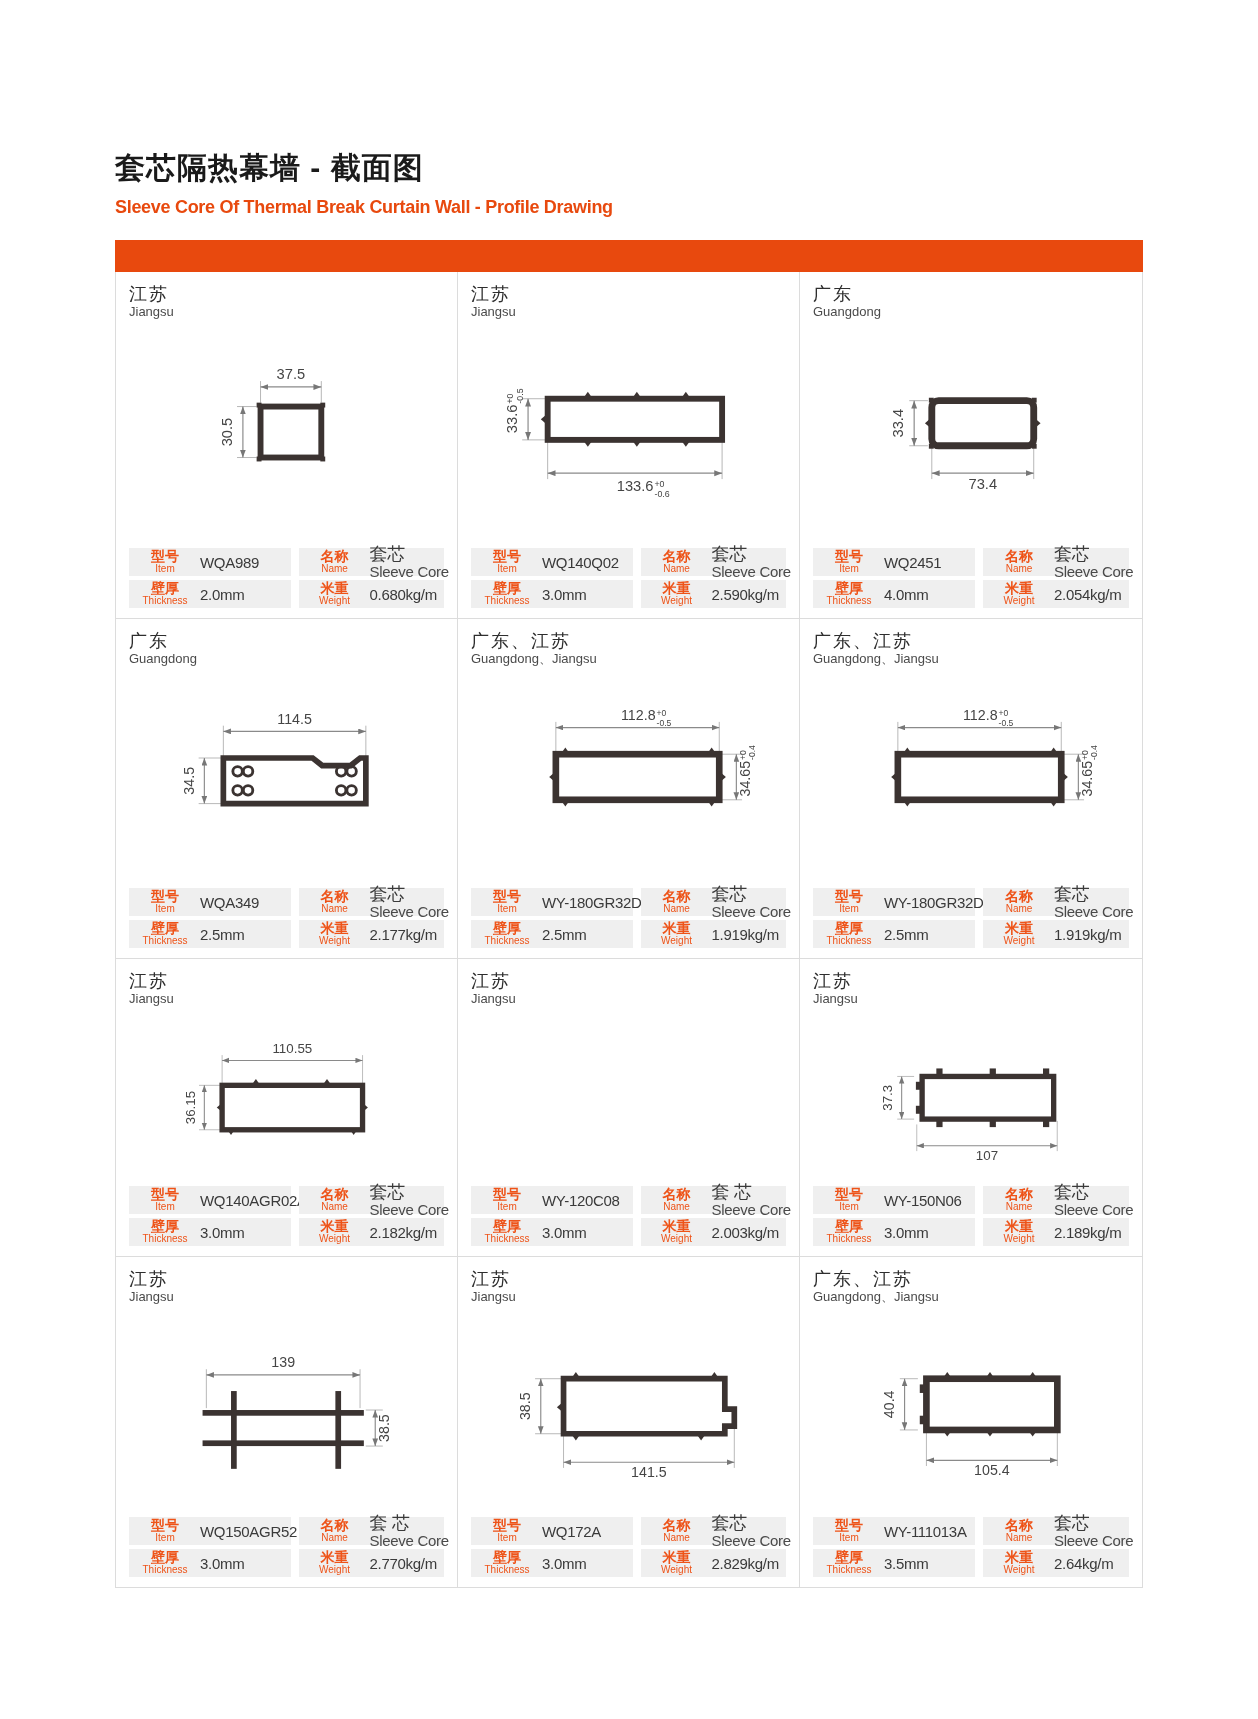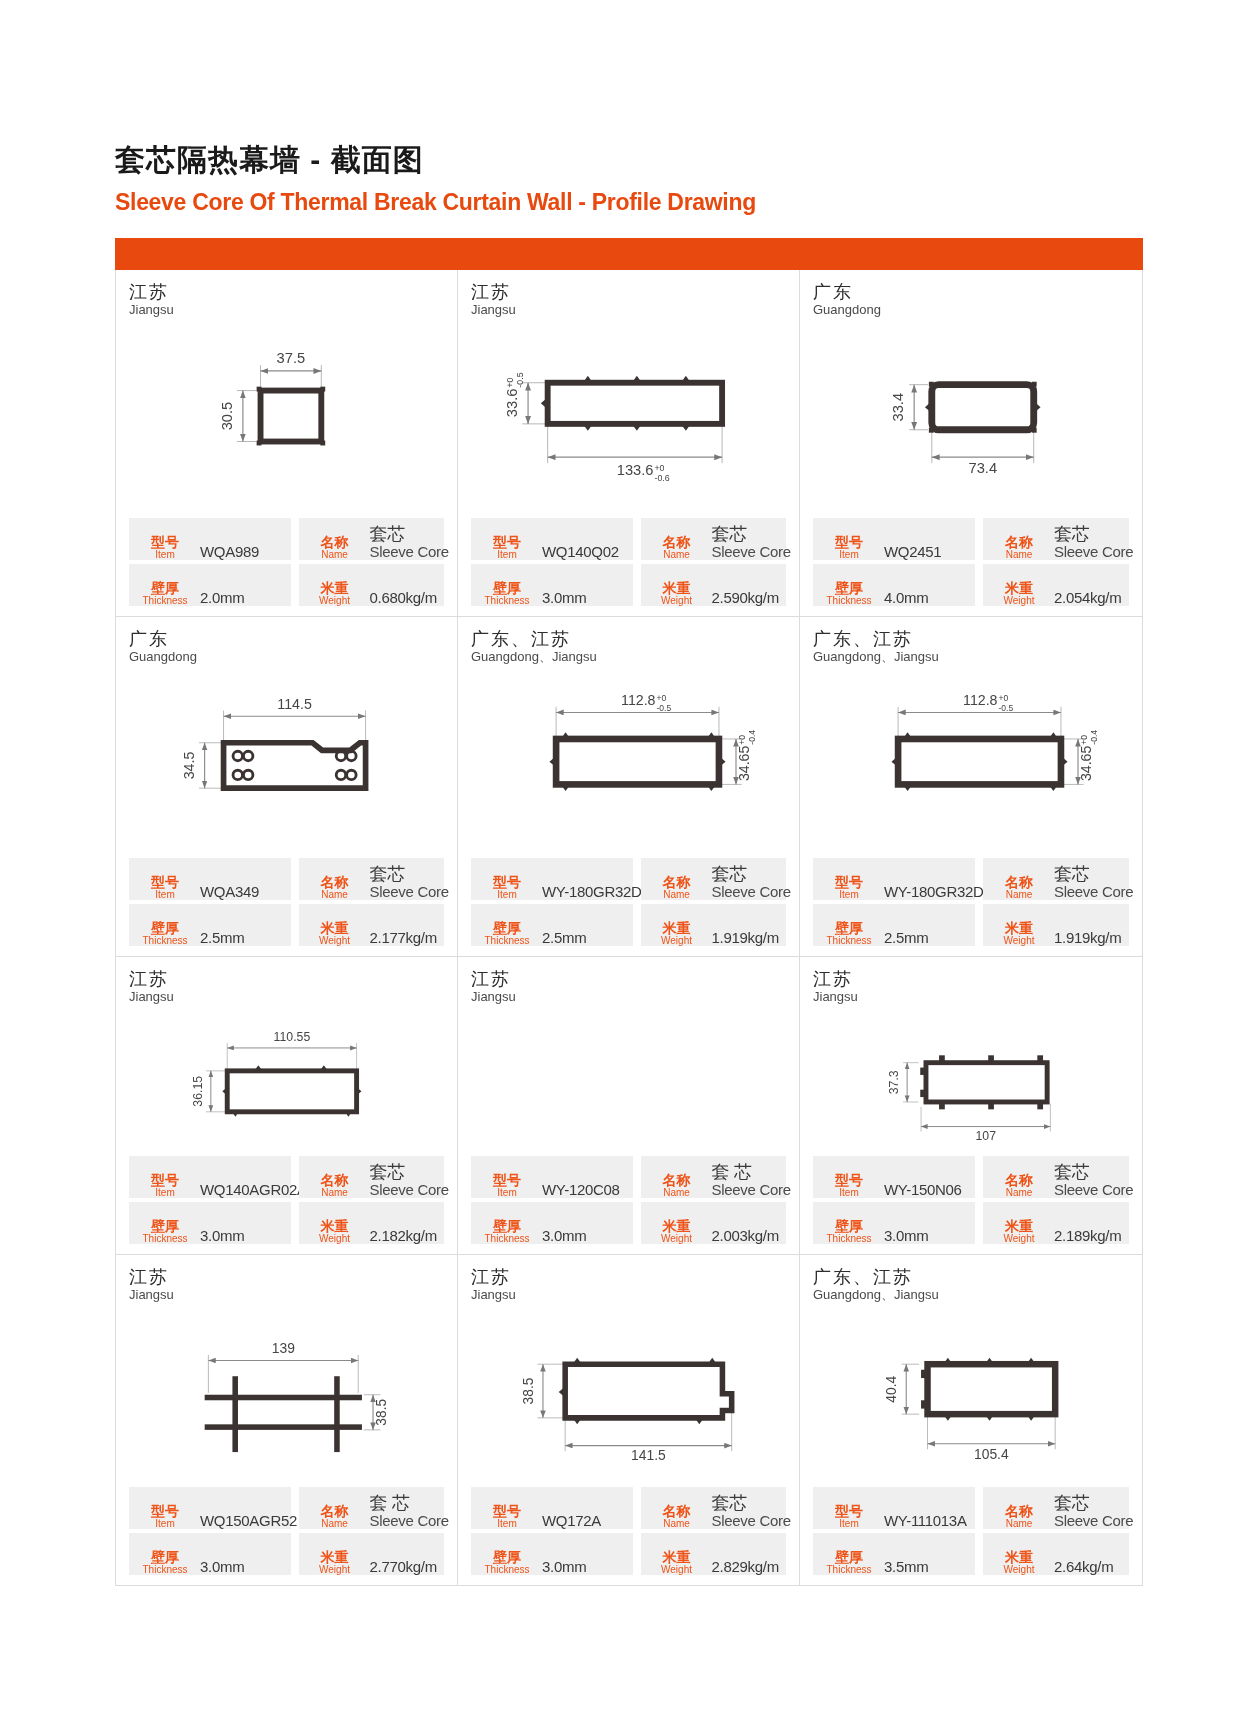--- a/index.html
+++ b/index.html
@@ -1,23 +1,23 @@
 <!DOCTYPE html>
 <html style="--accent: #E8490E; --label: #EE5318;"><head>
 <meta charset="utf-8">
 <style>
   * { box-sizing: border-box; margin: 0; padding: 0; }
   html,body { background:#fff; }
   body {
     width:1258px; height:1719px; position:relative;
     font-family:"Liberation Sans", sans-serif; color:#333;
   }
-  .content { position:absolute; left:115px; top:140px; width:1028px; }
+  .content { position:absolute; left:115px; top:148px; width:1028px; }
   .title-zh { font-size:30px; font-weight:700; color:#1a1a1a; letter-spacing:1px; }
-  .title-en { font-size:23px; font-weight:700; color:var(--accent,#E8490E); margin-top:8px; letter-spacing:-0.3px; }
+  .title-en { font-size:18px; font-weight:700; color:var(--accent,#E8490E); margin-top:8px; letter-spacing:-0.3px; }
   .bar { height:32px; background:var(--accent,#E8490E); margin-top:22px; }
   .grid {
     display:grid; grid-template-columns:repeat(3,1fr);
     grid-template-rows:347px 340px 298px 330px;
     border-left:1px solid #DCDCDC; border-right:1px solid #DCDCDC; border-bottom:1px solid #DCDCDC;
     width:1028px;
   }
   .cell {
     border-right:1px solid #DCDCDC; border-bottom:1px solid #DCDCDC;
     padding:12px 13px 10px 13px; display:flex; flex-direction:column; min-width:0; overflow:hidden;
@@ -33,21 +33,21 @@
   .pf .o7 { fill:#fff; stroke:#3B3331; stroke-width:7; stroke-linejoin:miter; }
   .pf .f  { fill:#3B3331; stroke:none; }
   .pf .c  { fill:none; stroke:#3B3331; stroke-width:3; }
   .pf .x  { stroke:#B5B5B5; stroke-width:1; }
   .pf .d  { stroke:#8A8A8A; stroke-width:1.2; marker-start:url(#ar); marker-end:url(#ar); }
   .pf text { font-family:"Liberation Sans", sans-serif; }
   .pf .dv { font-size:15px; fill:#454545; }
   .pf .dt { font-size:9px;  fill:#454545; }
   .tbl { margin-top:auto; display:flex; flex-direction:column; gap:4px; }
   .trow { display:flex; gap:8px; }
-  .tbox { background:#EFEFEF; display:flex; align-items:flex-end; height:42px; padding:0 4px 0 8px; min-width:0; }
+  .tbox { background:#EFEFEF; display:flex; align-items:center; height:28px; padding:0 4px 0 8px; min-width:0; }
   .tbox.bi { flex:1.12; } .tbox.bn { flex:1; }
   .tlabel { width:56px; flex-shrink:0; text-align:center; color:var(--label,#EE5318); line-height:1.05; }
   .tlabel .lzh { display:block; font-size:14px; font-weight:700; }
   .tlabel .len { display:block; font-size:10px; }
   .tval { padding-left:7px; font-size:15px; color:#3A3A3A; white-space:nowrap; letter-spacing:-0.3px; }
   .tval.name { line-height:1.05; }
   .tval.name .nzh { display:block; font-size:18px; }
   .tval.name .nen { display:block; font-size:15px; color:#4a4a4a; }
 </style>
 </head>

